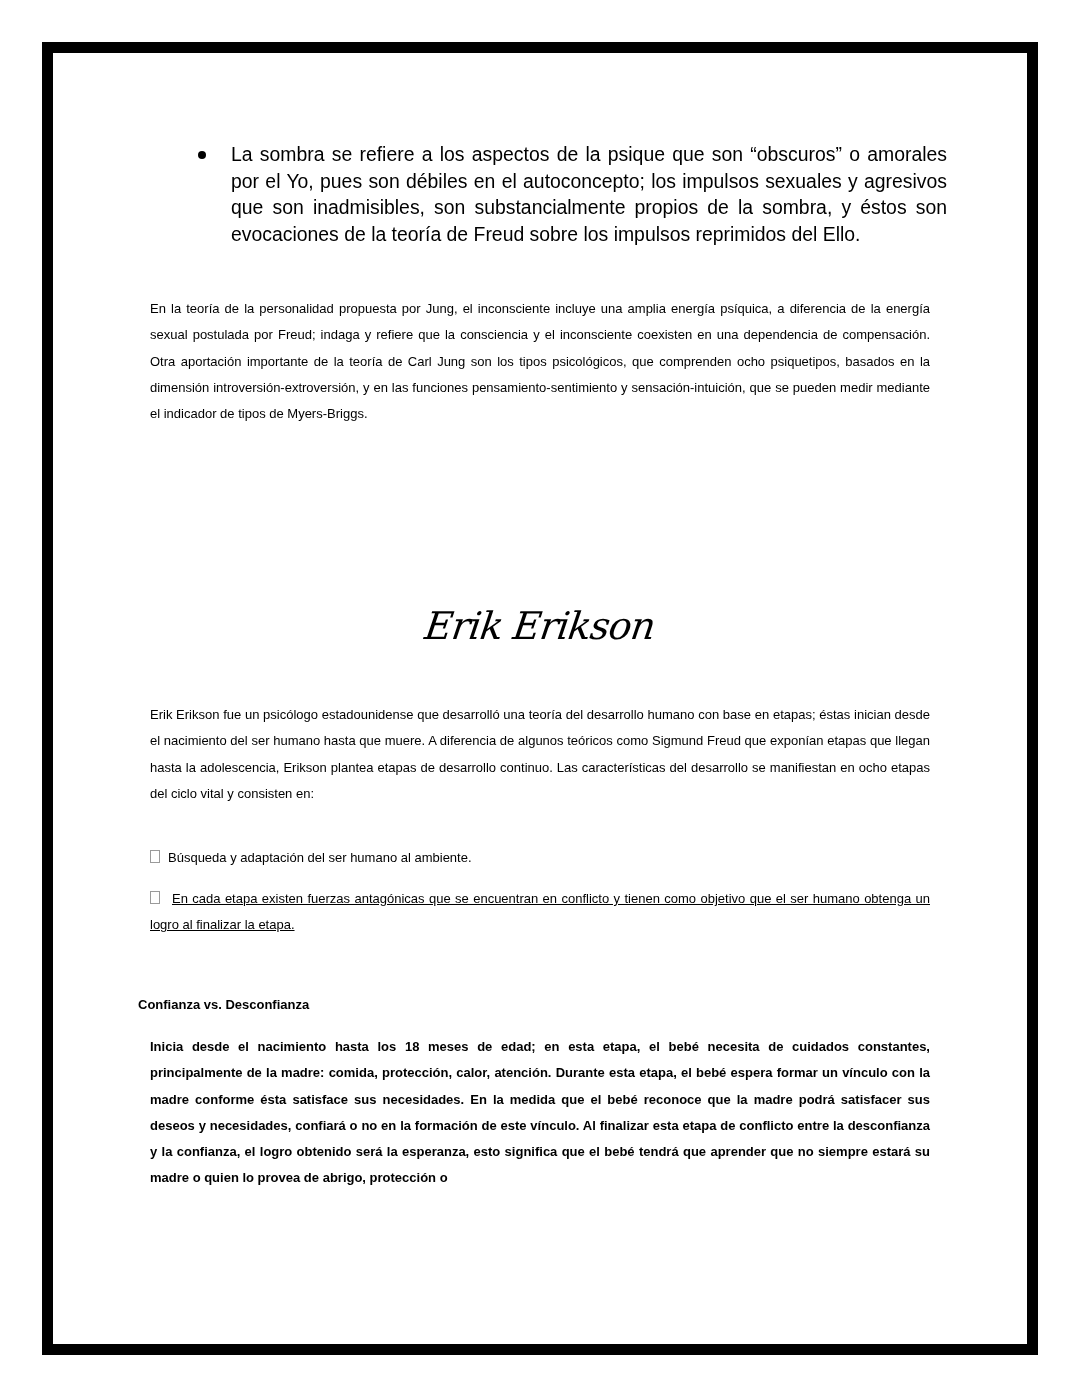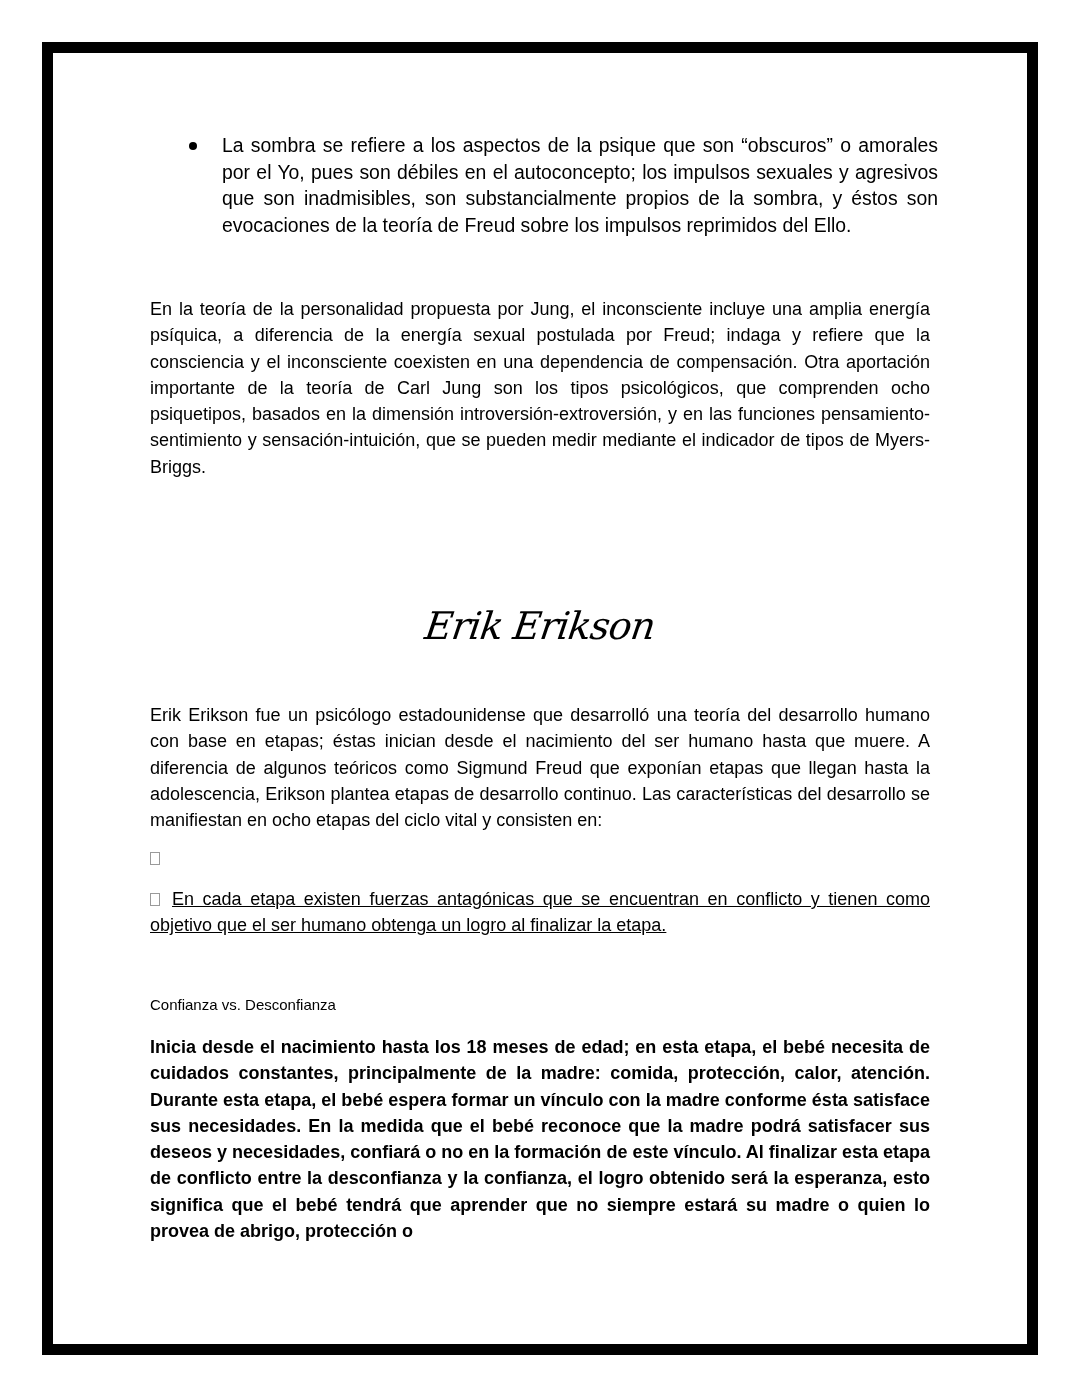--- a/index.html
+++ b/index.html
@@ -21,33 +21,33 @@
     top: 42px;
     width: 974px;   
     height: 1291px; 
     border: 11px solid #000000;
     background: #ffffff;
   }
   .content {
     position: absolute;
     left: 150px;
     width: 780px;
-    font-size: 18px;
+    font-size: 13px;
     line-height: 26.3px;
   }
   p {
     margin: 0;
     text-align: justify;
   }
   .bullet-list {
     position: absolute;
     left: 150px;
     top: 124px;
     width: 780px;
-    margin: 8px;
+    margin: 17px;
     padding: 0;
     list-style: none;
     font-size: 19.4px;
     line-height: 26.5px;
   }
   .bullet-list li {
     position: relative;
     padding-left: 64px;
     text-align: justify;
   }
@@ -82,24 +82,24 @@
     width: 10px;
     height: 13px;
     border: 1px solid #9a9a9a;
     margin-right: 8px;
     vertical-align: -1px;
     box-sizing: border-box;
   }
   .item-2 .box-glyph { margin-right: 12px; }
   .stage-heading {
     position: absolute;
-    left: 150px;
+    left: 138px;
     top: 992px;
-    font-weight: normal;
-    font-size: 15px;
+    font-weight: bold;
+    font-size: 13px;
     line-height: 26px;
   }
   .stage-para { top: 1034px; font-weight: bold; }
 </style>
 </head>
 <body>
 
 <div class="page-border"></div>
 
 <ul class="bullet-list">
@@ -109,21 +109,21 @@
   </li>
 </ul>
 
 <p class="content jung-para">En la teoría de la personalidad propuesta por Jung, el inconsciente incluye una amplia energía psíquica, a diferencia de la energía sexual postulada por Freud; indaga y refiere que la consciencia y el inconsciente coexisten en una dependencia de compensación. Otra aportación importante de la teoría de Carl Jung son los tipos psicológicos, que comprenden ocho psiquetipos, basados en la dimensión introversión-extroversión, y en las funciones pensamiento-sentimiento y sensación-intuición, que se pueden medir mediante el indicador de tipos de Myers-Briggs.</p>
 
 <div class="section-title">Erik Erikson</div>
 
 <p class="content erikson-para">Erik Erikson fue un psicólogo estadounidense que desarrolló una teoría del desarrollo humano con base en etapas; éstas inician desde el nacimiento del ser humano hasta que muere. A diferencia de algunos teóricos como Sigmund Freud que exponían etapas que llegan hasta la adolescencia, Erikson plantea etapas de desarrollo continuo. Las características del desarrollo se manifiestan en ocho etapas del ciclo vital y consisten en:</p>
 
 <p class="content item-1">
-  <span class="box-glyph"></span>
+  <span class="box-glyph"></span><span>Búsqueda y adaptación del ser humano al ambiente.</span>
 </p>
 
 <p class="content item-2">
   <span class="box-glyph"></span><span>En cada etapa existen fuerzas antagónicas que se encuentran en conflicto y tienen como objetivo que el ser humano obtenga un logro al finalizar la etapa.</span>
 </p>
 
 <div class="stage-heading">Confianza vs. Desconfianza</div>
 
 <p class="content stage-para">Inicia desde el nacimiento hasta los 18 meses de edad; en esta etapa, el bebé necesita de cuidados constantes, principalmente de la madre: comida, protección, calor, atención. Durante esta etapa, el bebé espera formar un vínculo con la madre conforme ésta satisface sus necesidades. En la medida que el bebé reconoce que la madre podrá satisfacer sus deseos y necesidades, confiará o no en la formación de este vínculo. Al finalizar esta etapa de conflicto entre la desconfianza y la confianza, el logro obtenido será la esperanza, esto significa que el bebé tendrá que aprender que no siempre estará su madre o quien lo provea de abrigo, protección o</p>
 

